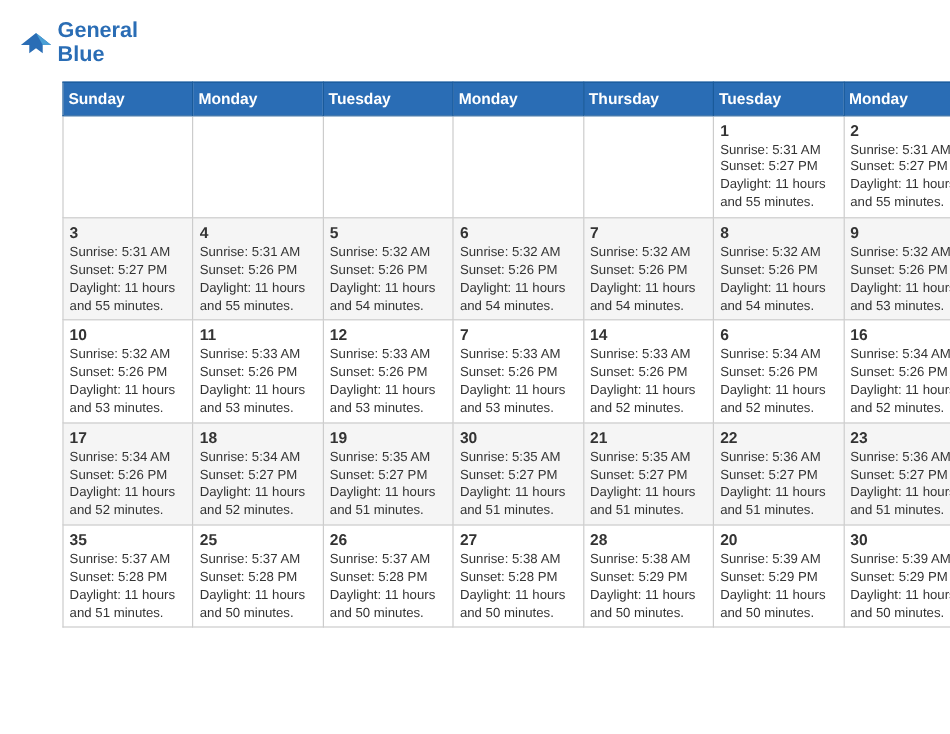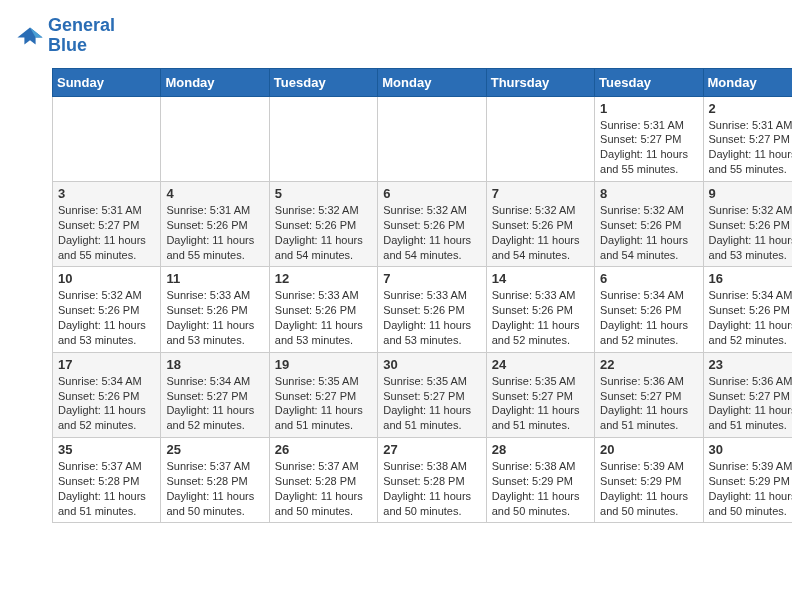--- a/index.html
+++ b/index.html
@@ -202,21 +202,21 @@
         </td>
         <td>
           <span class="day-number">19</span>
           <div class="day-info">Sunrise: 5:35 AM<br>Sunset: 5:27 PM<br>Daylight: 11 hours<br>and 51 minutes.</div>
         </td>
         <td>
           <span class="day-number">30</span>
           <div class="day-info">Sunrise: 5:35 AM<br>Sunset: 5:27 PM<br>Daylight: 11 hours<br>and 51 minutes.</div>
         </td>
         <td>
-          <span class="day-number">24</span>
+          <span class="day-number">21</span>
           <div class="day-info">Sunrise: 5:35 AM<br>Sunset: 5:27 PM<br>Daylight: 11 hours<br>and 51 minutes.</div>
         </td>
         <td>
           <span class="day-number">22</span>
           <div class="day-info">Sunrise: 5:36 AM<br>Sunset: 5:27 PM<br>Daylight: 11 hours<br>and 51 minutes.</div>
         </td>
         <td>
           <span class="day-number">23</span>
           <div class="day-info">Sunrise: 5:36 AM<br>Sunset: 5:27 PM<br>Daylight: 11 hours<br>and 51 minutes.</div>
         </td>

